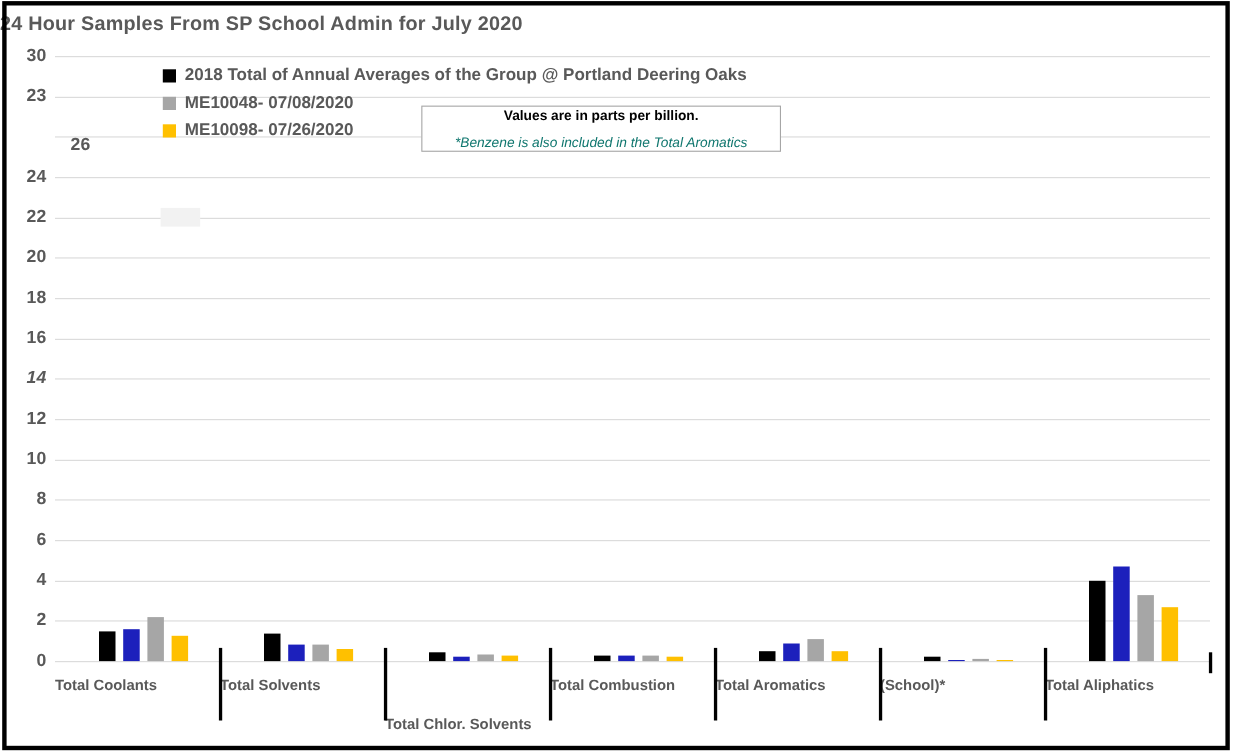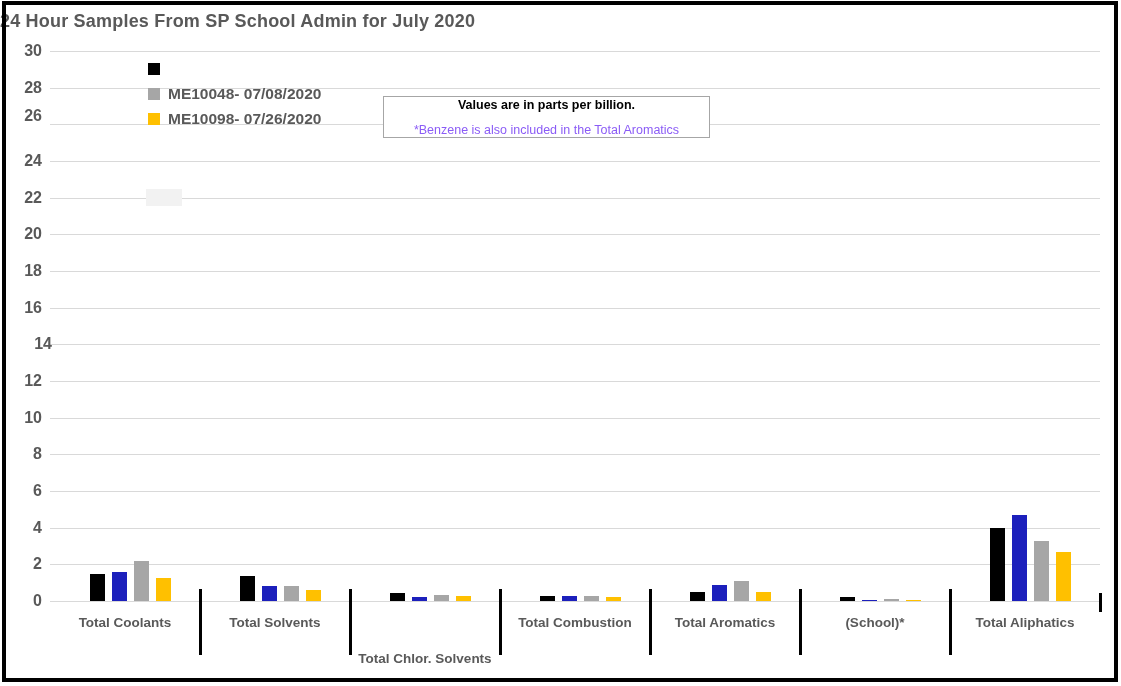--- a/index.html
+++ b/index.html
@@ -17,34 +17,34 @@
   }
   #plot{position:absolute;left:0;top:0;width:1121px;height:686px;}
   .gridline{position:absolute;height:1px;background:#D9D9D9;}
   .ytick{
     position:absolute;width:36px;text-align:right;
     font-size:16px;font-weight:bold;color:#595959;line-height:16px;
   }
   .bar{position:absolute;}
   .sep{position:absolute;width:3px;background:#000;}
   .catlabel{
-    position:absolute;text-align:center;font-size:13.5px;font-weight:bold;
+    position:absolute;text-align:left;font-size:13.5px;font-weight:bold;
     color:#595959;white-space:nowrap;
   }
   .legend{position:absolute;left:148px;top:56px;}
   .legend-row{display:flex;align-items:center;height:25px;}
   .legend-marker{width:12px;height:12px;margin-right:8px;flex:none;}
   .legend-label{font-size:15.5px;font-weight:bold;color:#595959;white-space:nowrap;}
   .notebox{
     position:absolute;left:383px;top:96px;width:327px;height:42px;
     border:1px solid #A6A6A6;background:#fff;box-sizing:border-box;
     display:flex;flex-direction:column;justify-content:center;text-align:center;z-index:10;
   }
   .note1{font-size:12.5px;font-weight:bold;color:#000;}
-  .note2{font-size:12.5px;color:#8b5cf6;margin-top:11px;}
+  .note2{font-size:12.5px;color:#0f766e;margin-top:11px;font-style:italic;}
   .artifact{
     position:absolute;left:146px;top:189px;width:36px;height:17px;background:#F2F2F2;
   }
 </style>
 </head>
 <body>
 
 <div id="plot">
     <div class="gridline" style="left: 50px; width: 1050px; top: 601px; background: rgb(217, 217, 217);"></div>
     <div class="ytick" style="left: 6px; top: 593px;">0</div>
@@ -54,35 +54,35 @@
     <div class="ytick" style="left: 6px; top: 519.667px;">4</div>
     <div class="gridline" style="left: 50px; width: 1050px; top: 491px; background: rgb(217, 217, 217);"></div>
     <div class="ytick" style="left: 6px; top: 483px;">6</div>
     <div class="gridline" style="left: 50px; width: 1050px; top: 454.333px; background: rgb(217, 217, 217);"></div>
     <div class="ytick" style="left: 6px; top: 446.333px;">8</div>
     <div class="gridline" style="left: 50px; width: 1050px; top: 417.667px; background: rgb(217, 217, 217);"></div>
     <div class="ytick" style="left: 6px; top: 409.667px;">10</div>
     <div class="gridline" style="left: 50px; width: 1050px; top: 381px; background: rgb(217, 217, 217);"></div>
     <div class="ytick" style="left: 6px; top: 373px;">12</div>
     <div class="gridline" style="left: 50px; width: 1050px; top: 344.333px; background: rgb(217, 217, 217);"></div>
-    <div class="ytick" style="left: 16px; top: 336.333px;">14</div>
+    <div class="ytick" style="left: 6px; top: 336.333px; font-style: italic;">14</div>
     <div class="gridline" style="left: 50px; width: 1050px; top: 307.667px; background: rgb(217, 217, 217);"></div>
     <div class="ytick" style="left: 6px; top: 299.667px;">16</div>
     <div class="gridline" style="left: 50px; width: 1050px; top: 271px; background: rgb(217, 217, 217);"></div>
     <div class="ytick" style="left: 6px; top: 263px;">18</div>
     <div class="gridline" style="left: 50px; width: 1050px; top: 234.333px; background: rgb(217, 217, 217);"></div>
     <div class="ytick" style="left: 6px; top: 226.333px;">20</div>
     <div class="gridline" style="left: 50px; width: 1050px; top: 197.667px; background: rgb(217, 217, 217);"></div>
     <div class="ytick" style="left: 6px; top: 189.667px;">22</div>
     <div class="gridline" style="left: 50px; width: 1050px; top: 161px; background: rgb(217, 217, 217);"></div>
     <div class="ytick" style="left: 6px; top: 153px;">24</div>
     <div class="gridline" style="left: 50px; width: 1050px; top: 124.333px; background: rgb(217, 217, 217);"></div>
-    <div class="ytick" style="left: 6px; top: 108px;">26</div>
+    <div class="ytick" style="left: 6px; top: 124px; padding-left: 40px;">26</div>
     <div class="gridline" style="left: 50px; width: 1050px; top: 87.6667px; background: rgb(217, 217, 217);"></div>
-    <div class="ytick" style="left: 6px; top: 79.6667px;">28</div>
+    <div class="ytick" style="left: 6px; top: 79.6667px;">23</div>
     <div class="gridline" style="left: 50px; width: 1050px; top: 51px; background: rgb(217, 217, 217);"></div>
     <div class="ytick" style="left: 6px; top: 43px;">30</div>
     <div class="bar" style="left: 90px; width: 15px; top: 574.417px; height: 26.5833px; background: rgb(0, 0, 0);"></div>
     <div class="bar" style="left: 112px; width: 15px; top: 571.667px; height: 29.3333px; background: rgb(28, 32, 188);"></div>
     <div class="bar" style="left: 134px; width: 15px; top: 560.667px; height: 40.3333px; background: rgb(166, 166, 166);"></div>
     <div class="bar" style="left: 156px; width: 15px; top: 578.083px; height: 22.9167px; background: rgb(255, 192, 0);"></div>
     <div class="catlabel" style="left: 50px; width: 150px; top: 615px;">Total Coolants</div>
     <div class="bar" style="left: 240px; width: 15px; top: 576.25px; height: 24.75px; background: rgb(0, 0, 0);"></div>
     <div class="bar" style="left: 262px; width: 15px; top: 586.333px; height: 14.6667px; background: rgb(28, 32, 188);"></div>
     <div class="bar" style="left: 284px; width: 15px; top: 586.333px; height: 14.6667px; background: rgb(166, 166, 166);"></div>
@@ -119,20 +119,21 @@
     <div class="bar" style="left: 1056px; width: 15px; top: 551.5px; height: 49.5px; background: rgb(255, 192, 0);"></div>
     <div class="catlabel" style="left: 950px; width: 150px; top: 615px;">Total Aliphatics</div>
     <div class="sep" style="left: 948.5px; top: 589px; height: 66px; background: rgb(0, 0, 0);"></div>
     <div class="sep" style="left: 1098.5px; top: 593px; height: 19px; background: rgb(0, 0, 0);"></div>
   </div>
 <div class="artifact"></div>
 <div class="title">24 Hour Samples From SP School Admin for July 2020</div>
 <div class="legend" id="legend">
     <div class="legend-row">
       <span class="legend-marker" style="background: rgb(0, 0, 0);"></span>
+      <span class="legend-label">2018 Total of Annual Averages of the Group @ Portland Deering Oaks</span>
     </div>
     <div class="legend-row">
       <span class="legend-marker" style="background: rgb(166, 166, 166);"></span>
       <span class="legend-label">ME10048- 07/08/2020</span>
     </div>
     <div class="legend-row">
       <span class="legend-marker" style="background: rgb(255, 192, 0);"></span>
       <span class="legend-label">ME10098- 07/26/2020</span>
     </div>
   </div>

